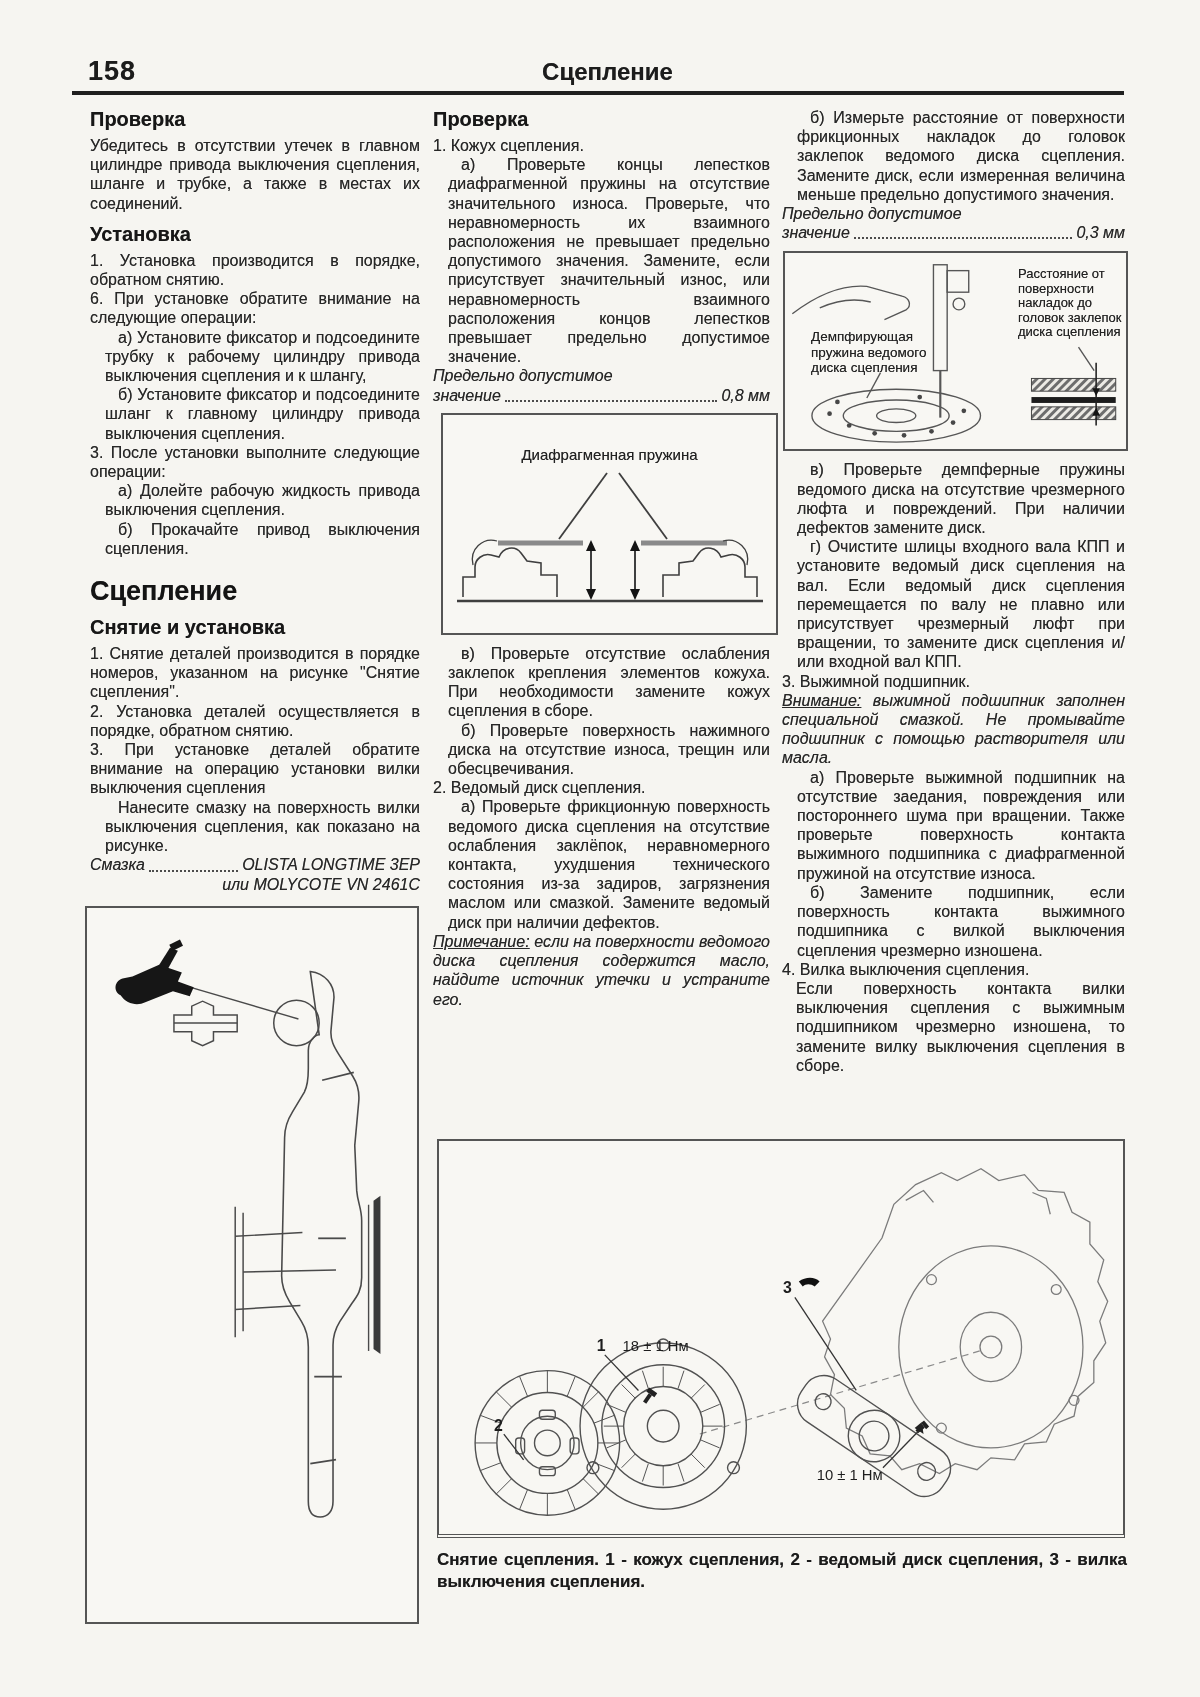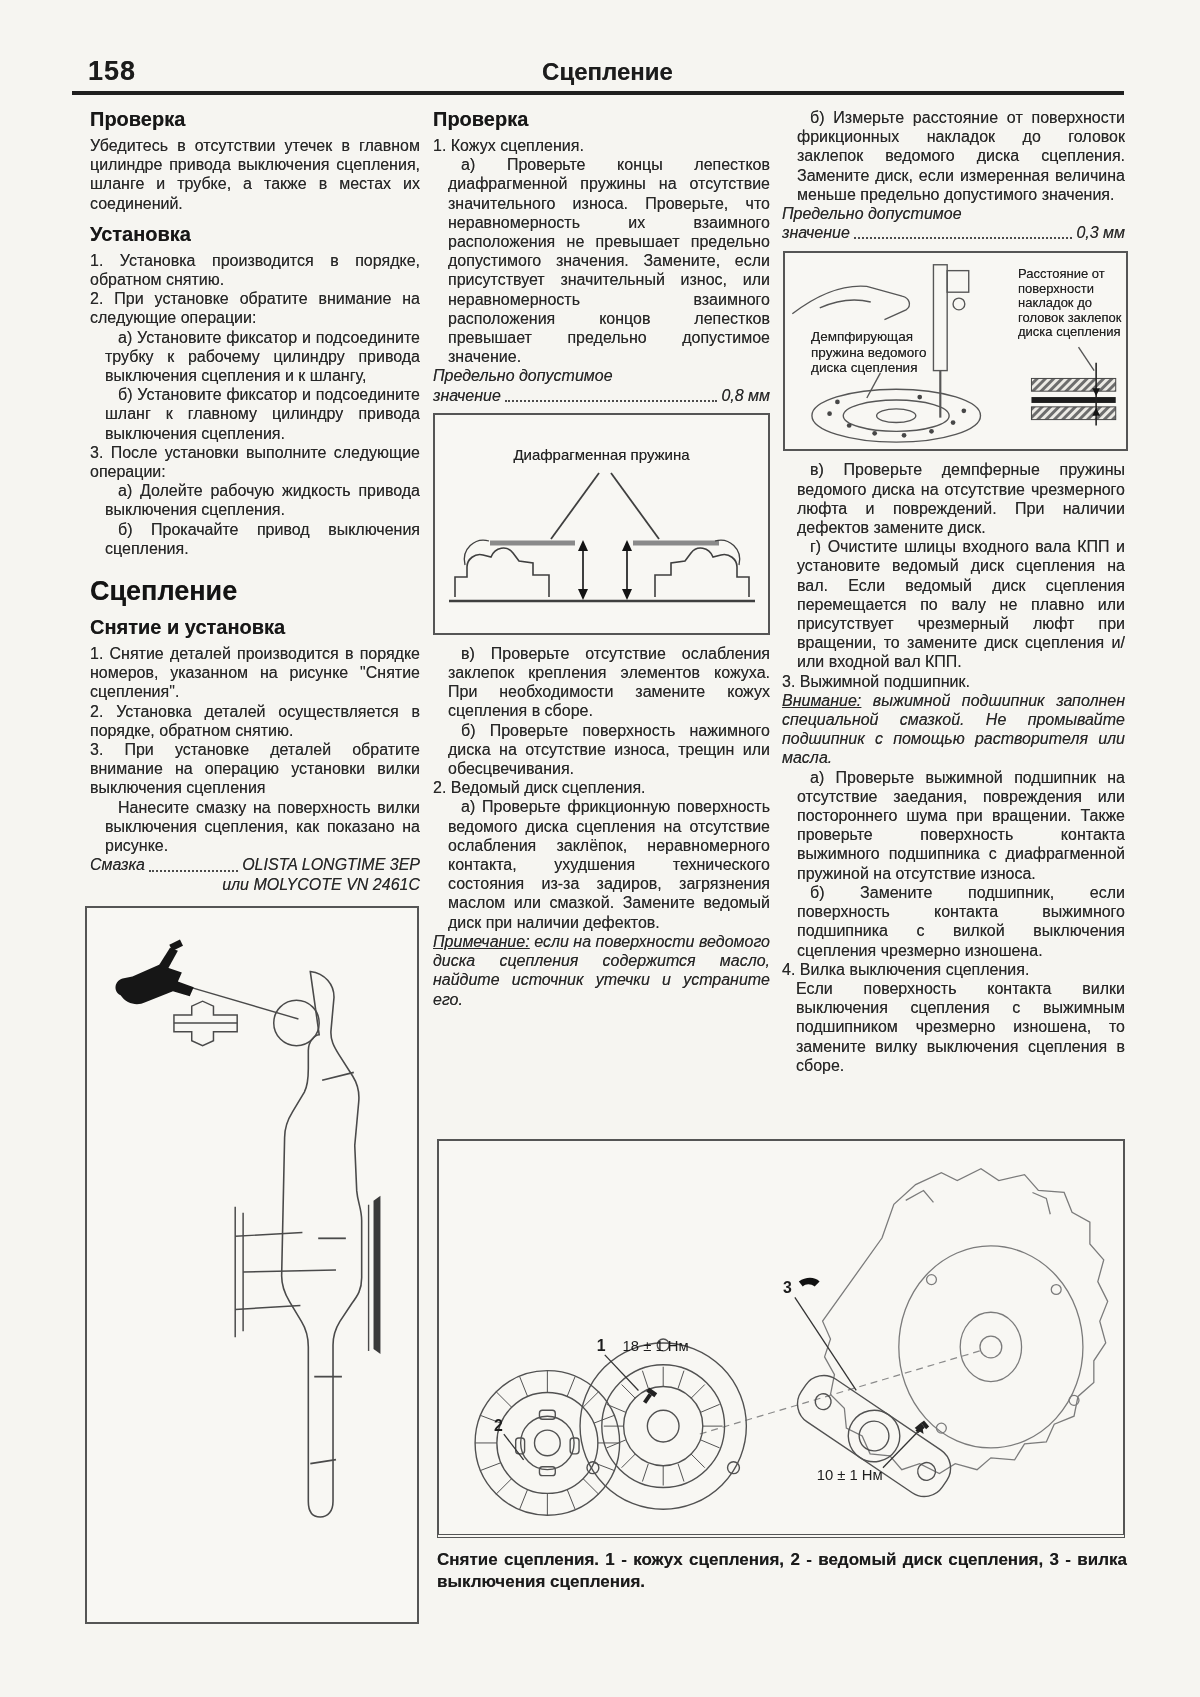--- a/index.html
+++ b/index.html
@@ -32,21 +32,21 @@
   .it { font-style:italic; }
   .lbl-underline { text-decoration:underline; }
 
   .specrow { display:flex; align-items:flex-end; font-style:italic; }
   .specrow .leader { flex:1 1 auto; border-bottom:2px dotted #4b4b4b; margin:0 4px 3px; min-width:18px; }
   .spec2 { text-align:right; font-style:italic; }
 
   
   .figbox { border:2px solid #555; background:#f8f7f3; position:relative; }
   .figL { margin:12px 0 0 -5px; width:334px; height:718px; }
-  .figM { margin:8px 0 9px 0; width:337px; height:222px; }
+  .figM { margin:8px 0 9px 8px; width:337px; height:222px; }
   .figR { margin:9px 0 9px 1px; width:345px; height:200px; }
   .fig-label { position:absolute; font-size:13.5px; line-height:15.5px; color:#222; text-align:left; font-weight:normal; }
   .figM .fig-label { top:32px; left:0; width:100%; text-align:center; font-size:15px; }
 
   .figBottom { position:absolute; left:437px; top:1139px; width:688px; height:399px; border:2px solid #555; border-bottom:4px double #555; background:#f8f7f3; }
   .caption { position:absolute; left:437px; top:1549px; width:690px; font-size:17px; font-weight:bold; line-height:22px; text-align:justify; color:#1b1b1b; }
 
   svg { display:block; }
 </style>
 </head>
@@ -55,21 +55,21 @@
 <div class="hdr-num scan">158</div>
 <div class="hdr-title scan">Сцепление</div>
 <div class="hdr-rule"></div>
 
 <div class="col colL scan">
   <div class="h3 first">Проверка</div>
   <p class="p">Убедитесь в отсутствии утечек в главном цилиндре привода выключения сцепления, шланге и трубке, а также в местах их соединений.</p>
 
   <div class="h3">Установка</div>
   <p class="p">1. Установка производится в порядке, обратном снятию.</p>
-  <p class="p">2. При установке обратите внимание на следующие операции:</p>
+  <p class="p">6. При установке обратите внимание на следующие операции:</p>
   <p class="p p-sub">а) Установите фиксатор и подсоедините трубку к рабочему цилиндру привода выключения сцепления и к шлангу,</p>
   <p class="p p-sub">б) Установите фиксатор и подсоедините шланг к главному цилиндру привода выключения сцепления.</p>
   <p class="p">3. После установки выполните следующие операции:</p>
   <p class="p p-sub">а) Долейте рабочую жидкость привода выключения сцепления.</p>
   <p class="p p-sub">б) Прокачайте привод выключения сцепления.</p>
 
   <div class="h2">Сцепление</div>
   <div class="h3">Снятие и установка</div>
   <p class="p">1. Снятие деталей производится в порядке номеров, указанном на рисунке "Снятие сцепления".</p>
   <p class="p">2. Установка деталей осуществляется в порядке, обратном снятию.</p>

